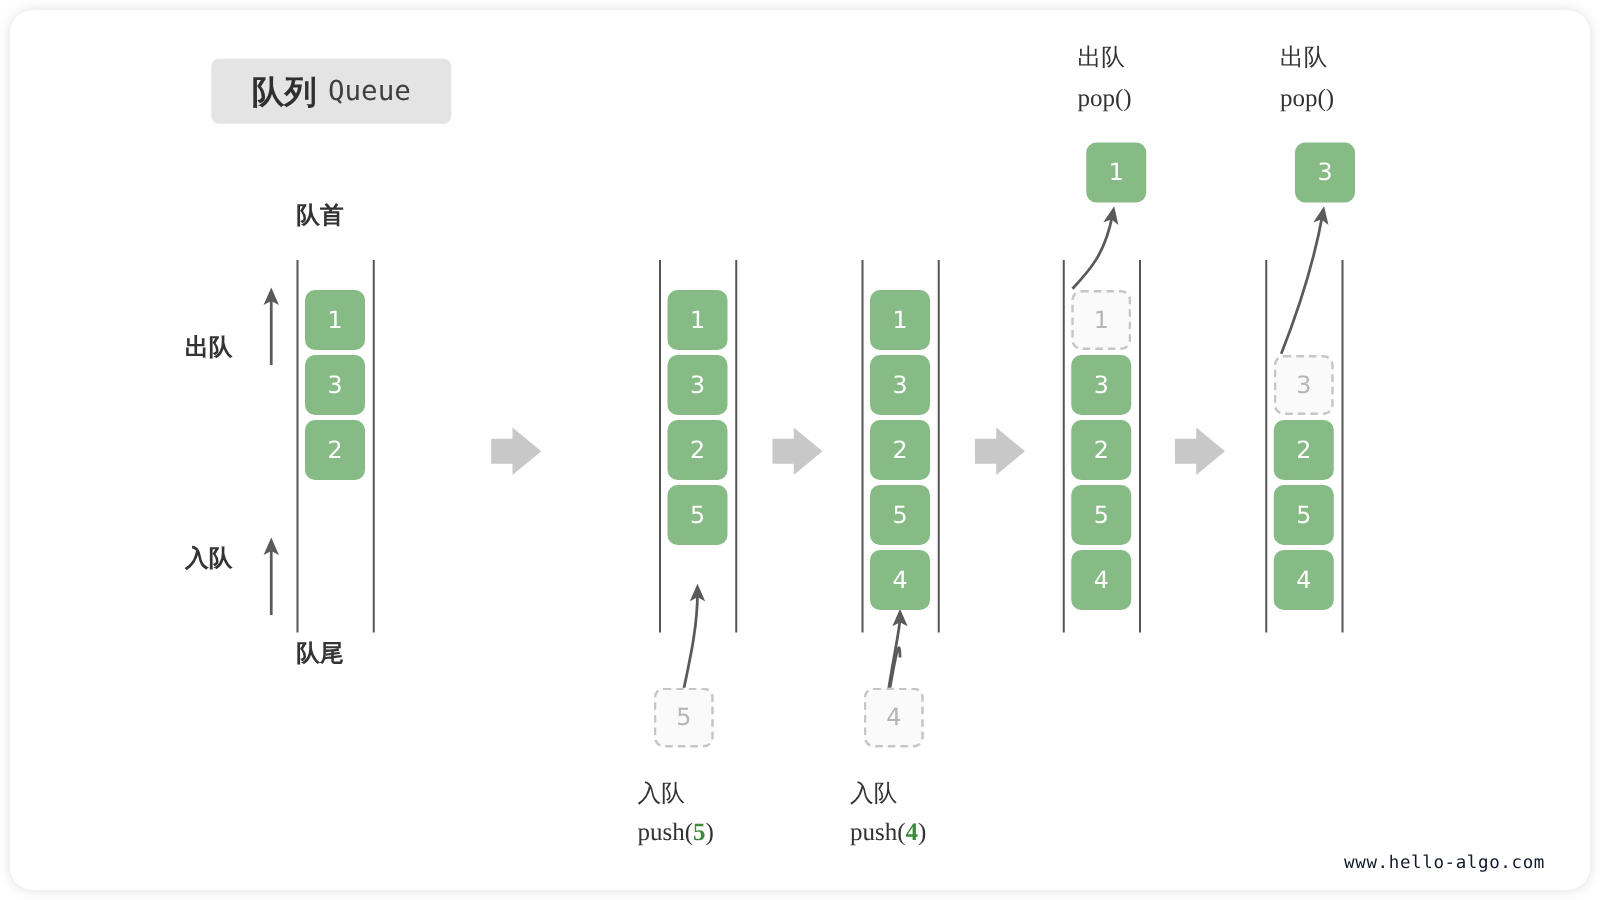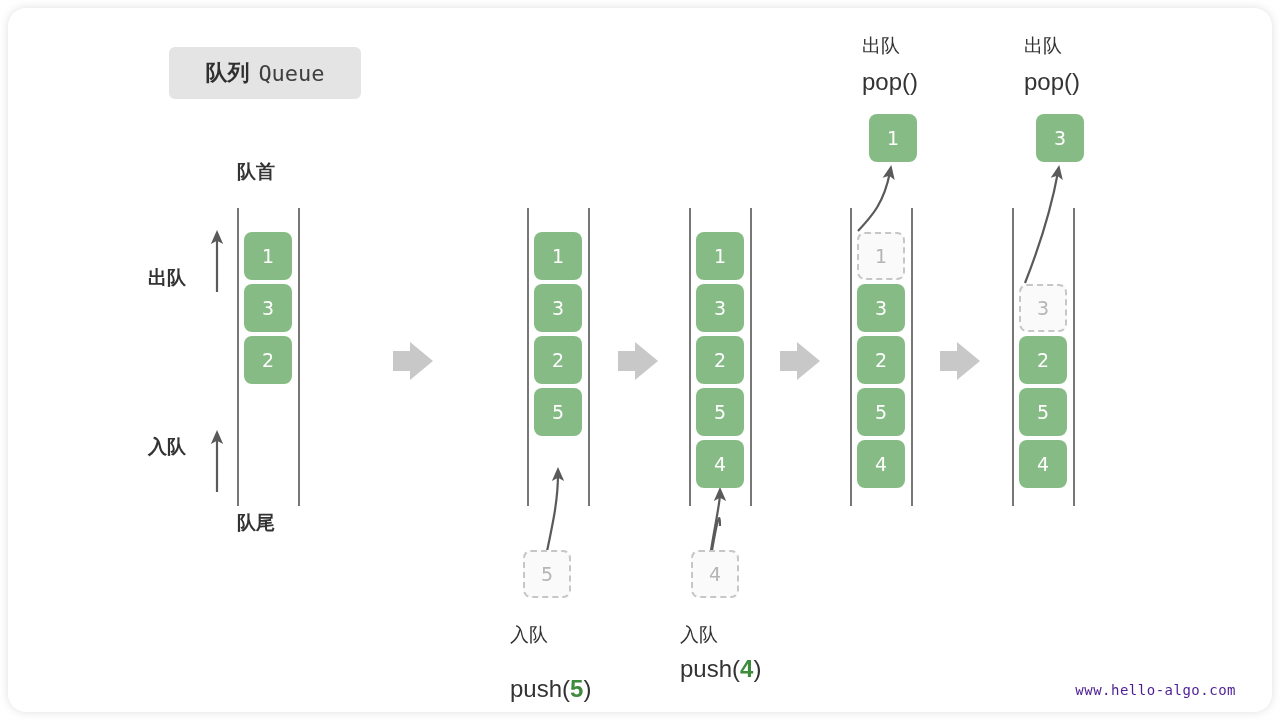--- a/index.html
+++ b/index.html
@@ -46,21 +46,21 @@
     width: 192px;
     height: 52px;
     background: #e4e4e4;
     border-radius: 6px;
     display: flex;
     align-items: center;
     justify-content: center;
     gap: 9px;
   }
   .title-cn {
-    font-size: 22px;
+    font-size: 26px;
     font-weight: bold;
     color: #2f2f2f;
     font-family: "DejaVu Sans", "Liberation Sans", sans-serif;
   }
   .title-en {
     font-size: 22px;
     color: #404040;
     font-family: "DejaVu Sans Mono", "Liberation Mono", monospace;
   }
 
@@ -75,22 +75,22 @@
     font-weight: bold;
     font-size: 19px;
     color: #333333;
   }
   .cn-reg {
     font-family: "DejaVu Sans", "Liberation Sans", sans-serif;
     font-size: 19px;
     color: #333333;
   }
   .mono {
-    font-family: Liberation Sans, sans-serif;
-    font-size: 24px;
+    font-family: Liberation Serif, serif;
+    font-size: 20px;
     color: #333333;
   }
   .mono .num { color: #3d8b3d; font-weight: bold; }
 
   
   .cell {
     position: absolute;
     width: 48px;
     height: 48px;
     border-radius: 8px;
@@ -109,21 +109,21 @@
     border: 2px dashed #c6c6c6;
   }
 
   
   .watermark {
     position: absolute;
     right: 44px;
     bottom: 22px;
     font-family: "DejaVu Sans Mono", "Liberation Mono", monospace;
     font-size: 14px;
-    color: #4c1d95;
+    color: #0f172a;
     letter-spacing: 0.5px;
   }
 </style>
 </head>
 <body>
 
 <div id="stage">
   <div id="card"></div>
 
   <svg id="svg-layer" viewBox="0 0 1280 720">
@@ -197,21 +197,21 @@
   <div class="cell" style="left:244px; top:232px;">1</div>
   <div class="cell" style="left:244px; top:284px;">3</div>
   <div class="cell" style="left:244px; top:336px;">2</div>
 
   <div class="cell" style="left:534px; top:232px;">1</div>
   <div class="cell" style="left:534px; top:284px;">3</div>
   <div class="cell" style="left:534px; top:336px;">2</div>
   <div class="cell" style="left:534px; top:388px;">5</div>
   <div class="cell ghost" style="left:523px; top:550px;">5</div>
   <div class="abs-label cn-reg" style="left:510px; top:622px;">入队</div>
-  <div class="abs-label mono" style="left:510px; top:675px;"><span>push(</span><span class="num">5</span><span>)</span></div>
+  <div class="abs-label mono" style="left:510px; top:655px;"><span>push(</span><span class="num">5</span><span>)</span></div>
 
   <div class="cell" style="left:696px; top:232px;">1</div>
   <div class="cell" style="left:696px; top:284px;">3</div>
   <div class="cell" style="left:696px; top:336px;">2</div>
   <div class="cell" style="left:696px; top:388px;">5</div>
   <div class="cell" style="left:696px; top:440px;">4</div>
   <div class="cell ghost" style="left:691px; top:550px;">4</div>
   <div class="abs-label cn-reg" style="left:680px; top:622px;">入队</div>
   <div class="abs-label mono" style="left:680px; top:655px;"><span>push(</span><span class="num">4</span><span>)</span></div>
 

